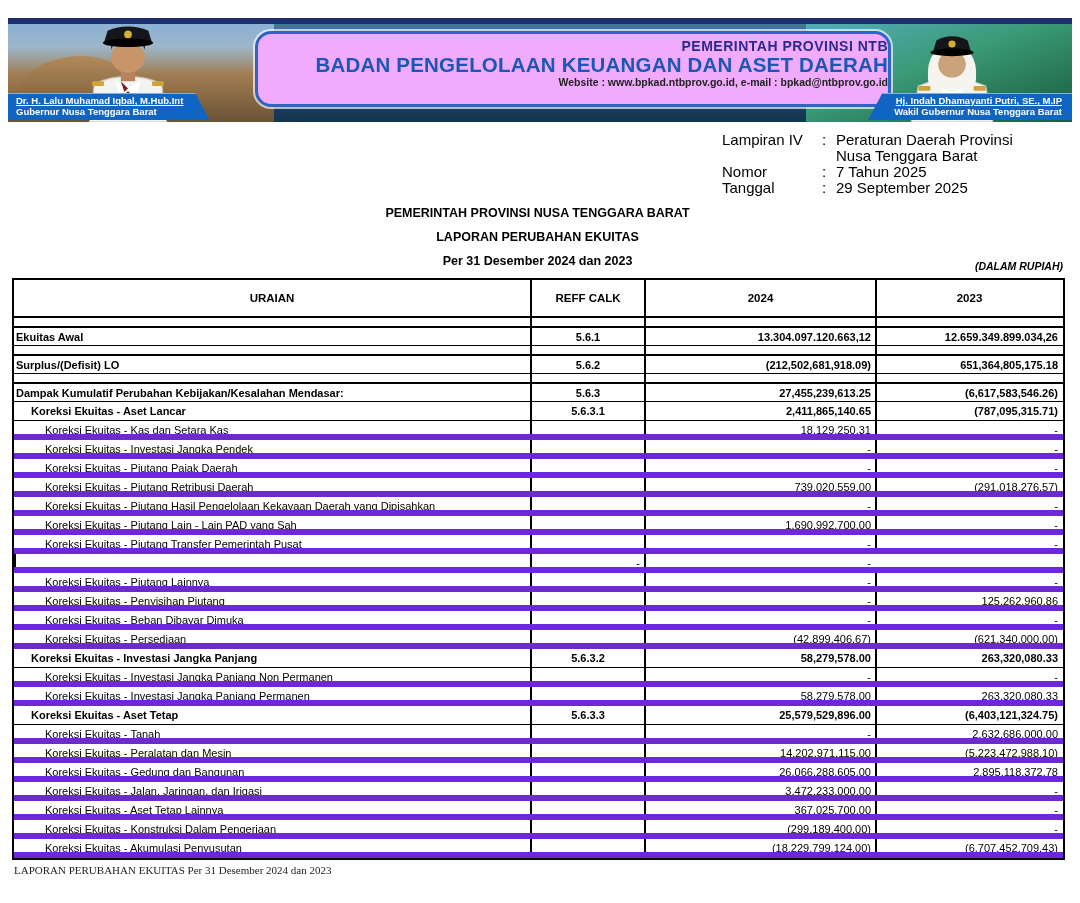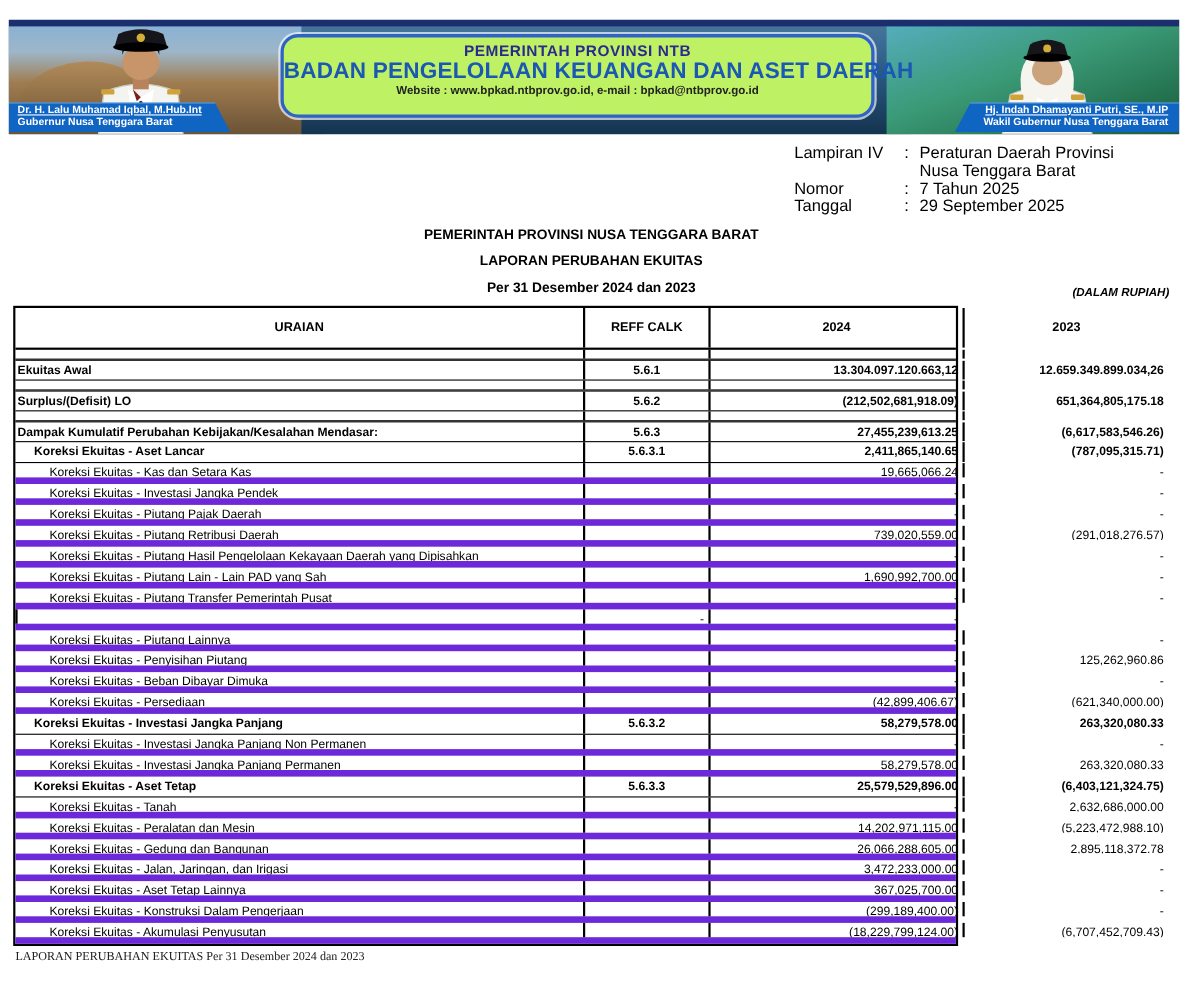--- a/index.html
+++ b/index.html
@@ -19,39 +19,39 @@
   .official { position:absolute; bottom:0; z-index:6; }
   .official-left { left:60px; }
   .official-right { right:60px; }
 
   .nameplate { position:absolute; bottom:2px; z-index:8; background:#1064c2; color:#fff; padding:2px 10px 3px 8px; font-size:9.5px; font-weight:bold; line-height:10.5px; border-top:1px solid #7db4e8; }
   .nameplate-left { left:0; clip-path:polygon(0 0, 93% 0, 100% 100%, 0 100%); padding-right:26px; }
   .nameplate-right { right:0; text-align:right; clip-path:polygon(7% 0, 100% 0, 100% 100%, 0 100%); padding-left:26px; }
   .np-name { text-decoration:underline; white-space:nowrap; }
   .np-title { white-space:nowrap; }
 
-  .org-box { position:absolute; left:247px; top:13px; width:540px; height:76px; background:#bef264; border:3px solid #2f63c5; border-radius:16px; z-index:7; text-align:center; padding-top:4px; box-shadow:0 0 0 2px #ffffffaa; }
+  .org-box { position:absolute; left:247px; top:13px; width:636px; height:76px; background:#f0abfc; border:3px solid #2f63c5; border-radius:16px; z-index:7; text-align:right; padding-top:4px; box-shadow:0 0 0 2px #ffffffaa; }
   .org-small { font-size:14px; font-weight:800; color:#2b2a8c; letter-spacing:0.5px; line-height:16px; }
   .org-large { font-size:20.5px; font-weight:800; color:#1b57b5; letter-spacing:0.2px; line-height:22px; white-space:nowrap; }
   .org-addr, .org-web { font-size:10.5px; font-weight:bold; color:#222; line-height:13px; }
 
   
   .lampiran { position:absolute; left:722px; top:132px; width:345px; font-size:15px; color:#000; }
   .lamp-row { display:flex; line-height:16px; }
   .lamp-label { width:100px; flex:0 0 100px; }
   .lamp-colon { width:14px; flex:0 0 14px; }
   .lamp-lines { flex:1; }
 
   
   .title-block { position:absolute; left:12px; top:201px; width:1051px; text-align:center; font-weight:bold; font-size:12.5px; color:#000; }
   .title-block div { line-height:24px; }
   .currency-note { position:absolute; right:17px; top:260px; font-size:10.5px; font-weight:bold; font-style:italic; color:#000; }
 
   
-  .fin-table { position:absolute; left:12px; top:278px; width:859px; border:2.5px solid #000; background:#fff; }
+  .fin-table { position:absolute; left:12px; top:278px; width:1053px; border:2.5px solid #000; background:#fff; }
   .trow { display:grid; grid-template-columns:516px 114px 231px 187px; }
   .tcell { overflow:hidden; white-space:nowrap; }
   .bl { border-left:2px solid #000; }
   .thead { height:38px; border-bottom:2.5px solid #000; }
   .thead .tcell { display:flex; align-items:center; justify-content:center; font-weight:bold; font-size:11.5px; }
   .r-spacer { height:9px; border-bottom:1px solid #000; }
   .r-main, .r-sec, .r-item { height:19px; line-height:18px; font-size:11px; border-bottom:6px solid #6d28d9; }
   .r-main { font-weight:bold; border-top:1px solid #000; border-bottom:1.5px solid #000; }
   .r-sec { font-weight:bold; border-bottom:1.5px solid #000; }
   .r-main .c-uraian { padding-left:2px; }
@@ -208,21 +208,21 @@
         </div>
         <div class="trow r-sec">
           <div class="tcell c-uraian">Koreksi Ekuitas - Aset Lancar</div>
           <div class="tcell c-reff bl">5.6.3.1</div>
           <div class="tcell c-num bl">2,411,865,140.65</div>
           <div class="tcell c-num bl">(787,095,315.71)</div>
         </div>
         <div class="trow r-item">
           <div class="tcell c-uraian">Koreksi Ekuitas - Kas dan Setara Kas</div>
           <div class="tcell c-reff bl"></div>
-          <div class="tcell c-num bl">19,665,066.24</div>
+          <div class="tcell c-num bl">18,129,250.31</div>
           <div class="tcell c-num bl">-</div>
         </div>
         <div class="trow r-item">
           <div class="tcell c-uraian">Koreksi Ekuitas - Investasi Jangka Pendek</div>
           <div class="tcell c-reff bl"></div>
           <div class="tcell c-num bl">-</div>
           <div class="tcell c-num bl">-</div>
         </div>
         <div class="trow r-item">
           <div class="tcell c-uraian">Koreksi Ekuitas - Piutang Pajak Daerah</div>

